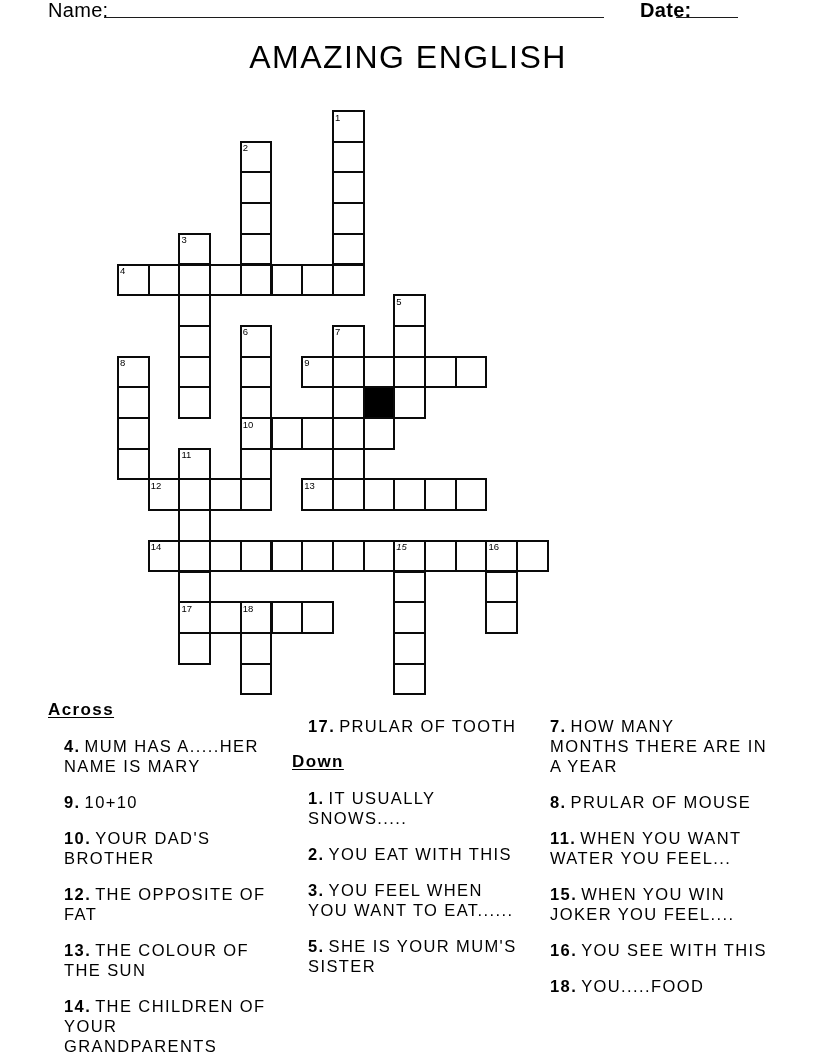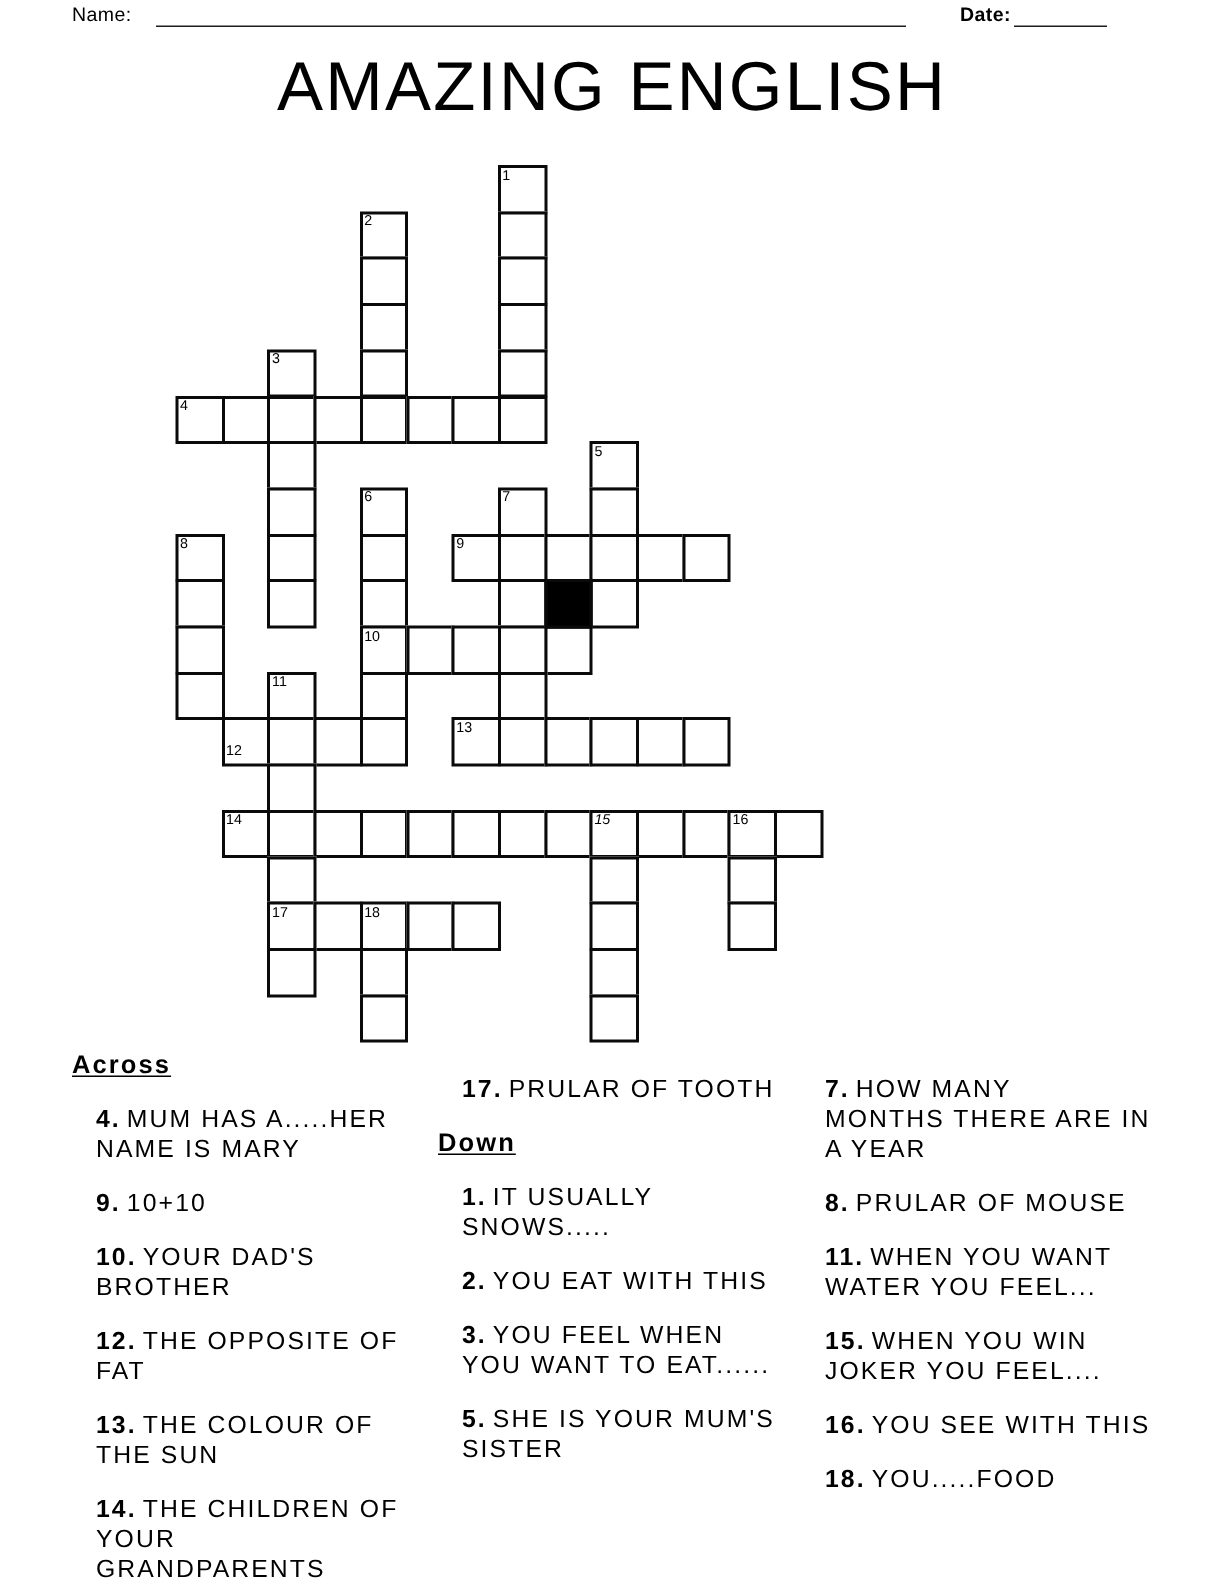--- a/index.html
+++ b/index.html
@@ -1,29 +1,29 @@
 <!DOCTYPE html>
 <html><head>
 <meta charset="utf-8">
 <style>
   html,body { margin:0; padding:0; background:#ffffff; }
   body { width:816px; height:1056px; position:relative; font-family:"Liberation Sans", sans-serif; color:#000; }
   .page { position:absolute; left:0; top:0; width:816px; height:1056px; background:#ffffff; overflow:hidden; }
 
   
-  .hdr-label { position:absolute; top:1px; font-size:13px; line-height:18px; letter-spacing:0.3px; }
+  .hdr-label { position:absolute; top:1px; font-size:20px; line-height:18px; letter-spacing:0.3px; }
   .name-label { left:48px; }
   .date-label { left:640px;font-weight:bold; }
   .blank { position:absolute; top:1px; height:16px; border-bottom:1.6px solid #1c1c1c; }
   .name-blank { left:104px; width:500px; }
   .date-blank { left:676px; width:62px; }
 
   
   .title { position:absolute; top:34px; left:0; width:816px; margin:0; text-align:center;
-           font-size:46px; line-height:46px; font-weight:400; letter-spacing:1.5px; }
+           font-size:32px; line-height:46px; font-weight:400; letter-spacing:1.5px; }
 
   
   #grid { position:absolute; left:0; top:0; width:816px; height:700px; }
   .cell { position:absolute; width:32.7px; height:32.7px; box-sizing:border-box;
           border:2px solid #0a0a0a; background:#ffffff; }
   .cell.black { background:#000000; }
   .cellnum { position:absolute; font-size:9.5px; line-height:10px; letter-spacing:0; z-index:3; }
 
   
   .clue-col { position:absolute; top:700px; font-size:16.5px; line-height:20px; letter-spacing:1.4px; }
@@ -141,21 +141,21 @@
       <span class="cellnum" style="left: 242.8px; top: 143.2px;">2</span>
       <span class="cellnum" style="left: 181.4px; top: 235.3px;">3</span>
       <span class="cellnum" style="left: 120px; top: 266px;">4</span>
       <span class="cellnum" style="left: 396.3px; top: 296.7px;">5</span>
       <span class="cellnum" style="left: 242.8px; top: 327.4px;">6</span>
       <span class="cellnum" style="left: 334.9px; top: 327.4px;">7</span>
       <span class="cellnum" style="left: 120px; top: 358.1px;">8</span>
       <span class="cellnum" style="left: 304.2px; top: 358.1px;">9</span>
       <span class="cellnum" style="left: 242.8px; top: 419.5px;">10</span>
       <span class="cellnum" style="left: 181.4px; top: 450.2px;">11</span>
-      <span class="cellnum" style="left: 150.7px; top: 480.9px; margin-top: 15px;">12</span>
+      <span class="cellnum" style="left: 150.7px; top: 480.9px;">12</span>
       <span class="cellnum" style="left: 304.2px; top: 480.9px;">13</span>
       <span class="cellnum" style="left: 150.7px; top: 542.3px;">14</span>
       <span class="cellnum" style="left: 396.3px; top: 542.3px; font-style: italic;">15</span>
       <span class="cellnum" style="left: 488.4px; top: 542.3px;">16</span>
       <span class="cellnum" style="left: 181.4px; top: 603.7px;">17</span>
       <span class="cellnum" style="left: 242.8px; top: 603.7px;">18</span>
     </div>
 
   <div id="clue-col-1" class="clue-col">
       <div class="clue-heading">Across</div>

